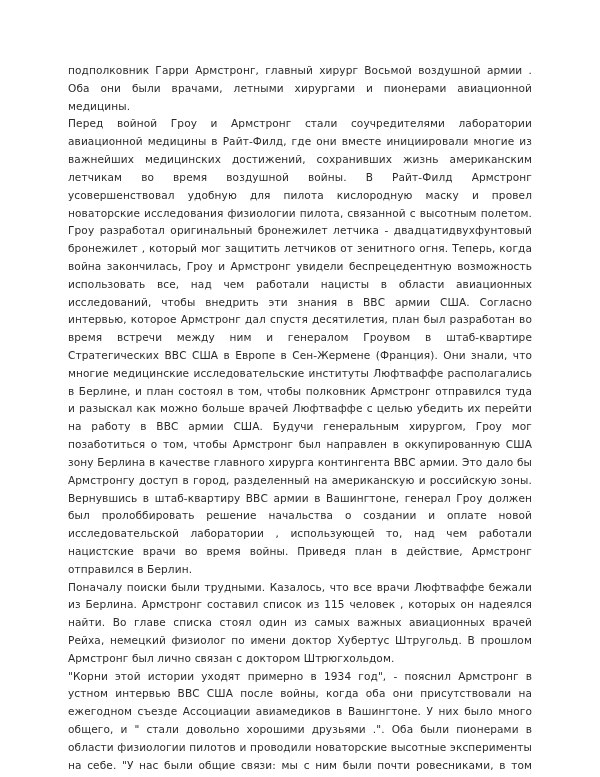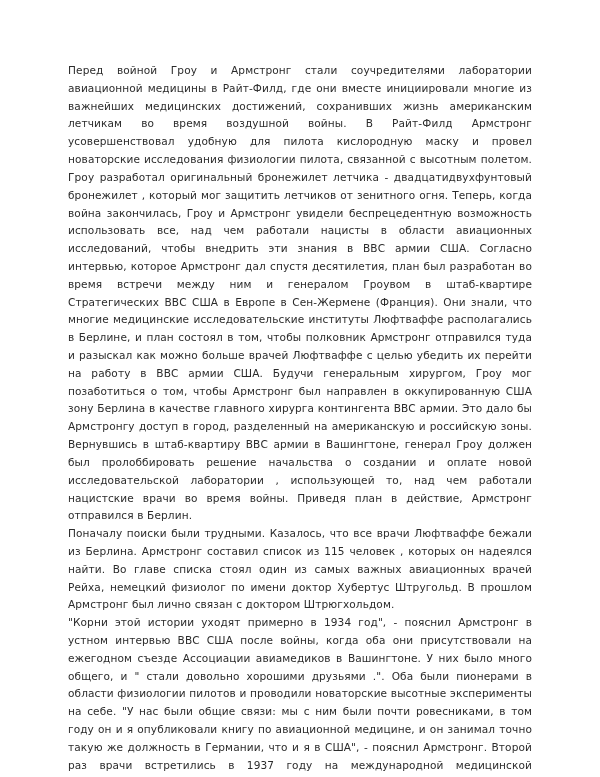--- a/index.html
+++ b/index.html
@@ -65,20 +65,21 @@
     color: #2b2b2b;
   }
 </style>
 </head>
 <body>
 
 <div class="page">
 
   <div class="text-column">
 
+    <p class="para ragged-last">подполковник Гарри Армстронг, главный хирург Восьмой воздушной армии  . Оба они были врачами, летными хирургами и пионерами авиационной медицины.</p>
 
     <p class="para ragged-last">Перед войной Гроу и Армстронг стали соучредителями лаборатории авиационной медицины в Райт-Филд, где они вместе инициировали многие из важнейших медицинских достижений, сохранивших жизнь американским летчикам во время воздушной войны. В Райт-Филд Армстронг усовершенствовал удобную для пилота кислородную маску и провел новаторские исследования физиологии пилота, связанной с высотным полетом. Гроу разработал оригинальный бронежилет летчика - двадцатидвухфунтовый бронежилет , который мог защитить летчиков от зенитного огня. Теперь, когда война закончилась, Гроу и Армстронг увидели беспрецедентную возможность использовать все, над чем работали нацисты в области авиационных исследований, чтобы внедрить эти знания в ВВС армии США. Согласно интервью, которое Армстронг дал спустя десятилетия, план был разработан во время встречи между ним и генералом Гроувом в штаб-квартире Стратегических ВВС США в Европе в Сен-Жермене (Франция). Они знали, что многие медицинские исследовательские институты Люфтваффе располагались в Берлине, и план состоял в том, чтобы полковник Армстронг отправился туда и разыскал как можно больше врачей Люфтваффе с целью убедить их перейти на работу в ВВС армии США. Будучи генеральным хирургом, Гроу мог позаботиться о том, чтобы Армстронг был направлен в оккупированную США зону Берлина в качестве главного хирурга контингента ВВС армии. Это дало бы Армстронгу доступ в город, разделенный на американскую и российскую зоны. Вернувшись в штаб-квартиру ВВС армии в Вашингтоне, генерал Гроу должен был пролоббировать решение начальства о создании и оплате новой исследовательской лаборатории , использующей то, над чем работали нацистские врачи во время войны. Приведя план в действие, Армстронг отправился в Берлин.</p>
 
     <p class="para ragged-last">Поначалу поиски были трудными. Казалось, что все врачи Люфтваффе бежали из Берлина. Армстронг составил список из 115 человек , которых он надеялся найти. Во главе списка стоял один из самых важных авиационных врачей Рейха, немецкий физиолог по имени доктор Хубертус Штругольд. В прошлом Армстронг был лично связан с доктором Штрюгхольдом.</p>
 
     <p class="para justify-last">"Корни этой истории уходят примерно в 1934 год", - пояснил Армстронг в устном интервью ВВС США после войны, когда оба они присутствовали на ежегодном съезде Ассоциации авиамедиков в Вашингтоне. У них было много общего, и " стали довольно хорошими друзьями .". Оба были пионерами в области физиологии пилотов и проводили новаторские высотные эксперименты на себе. "У нас были общие связи: мы с ним были почти ровесниками, в том году он и я опубликовали книгу по авиационной медицине, и он занимал точно такую же должность в Германии, что и я в США", - пояснил Армстронг. Второй раз врачи встретились в 1937 году на международной медицинской конференции в отеле "Уолдорф-</p>
 
   </div>
 
 

